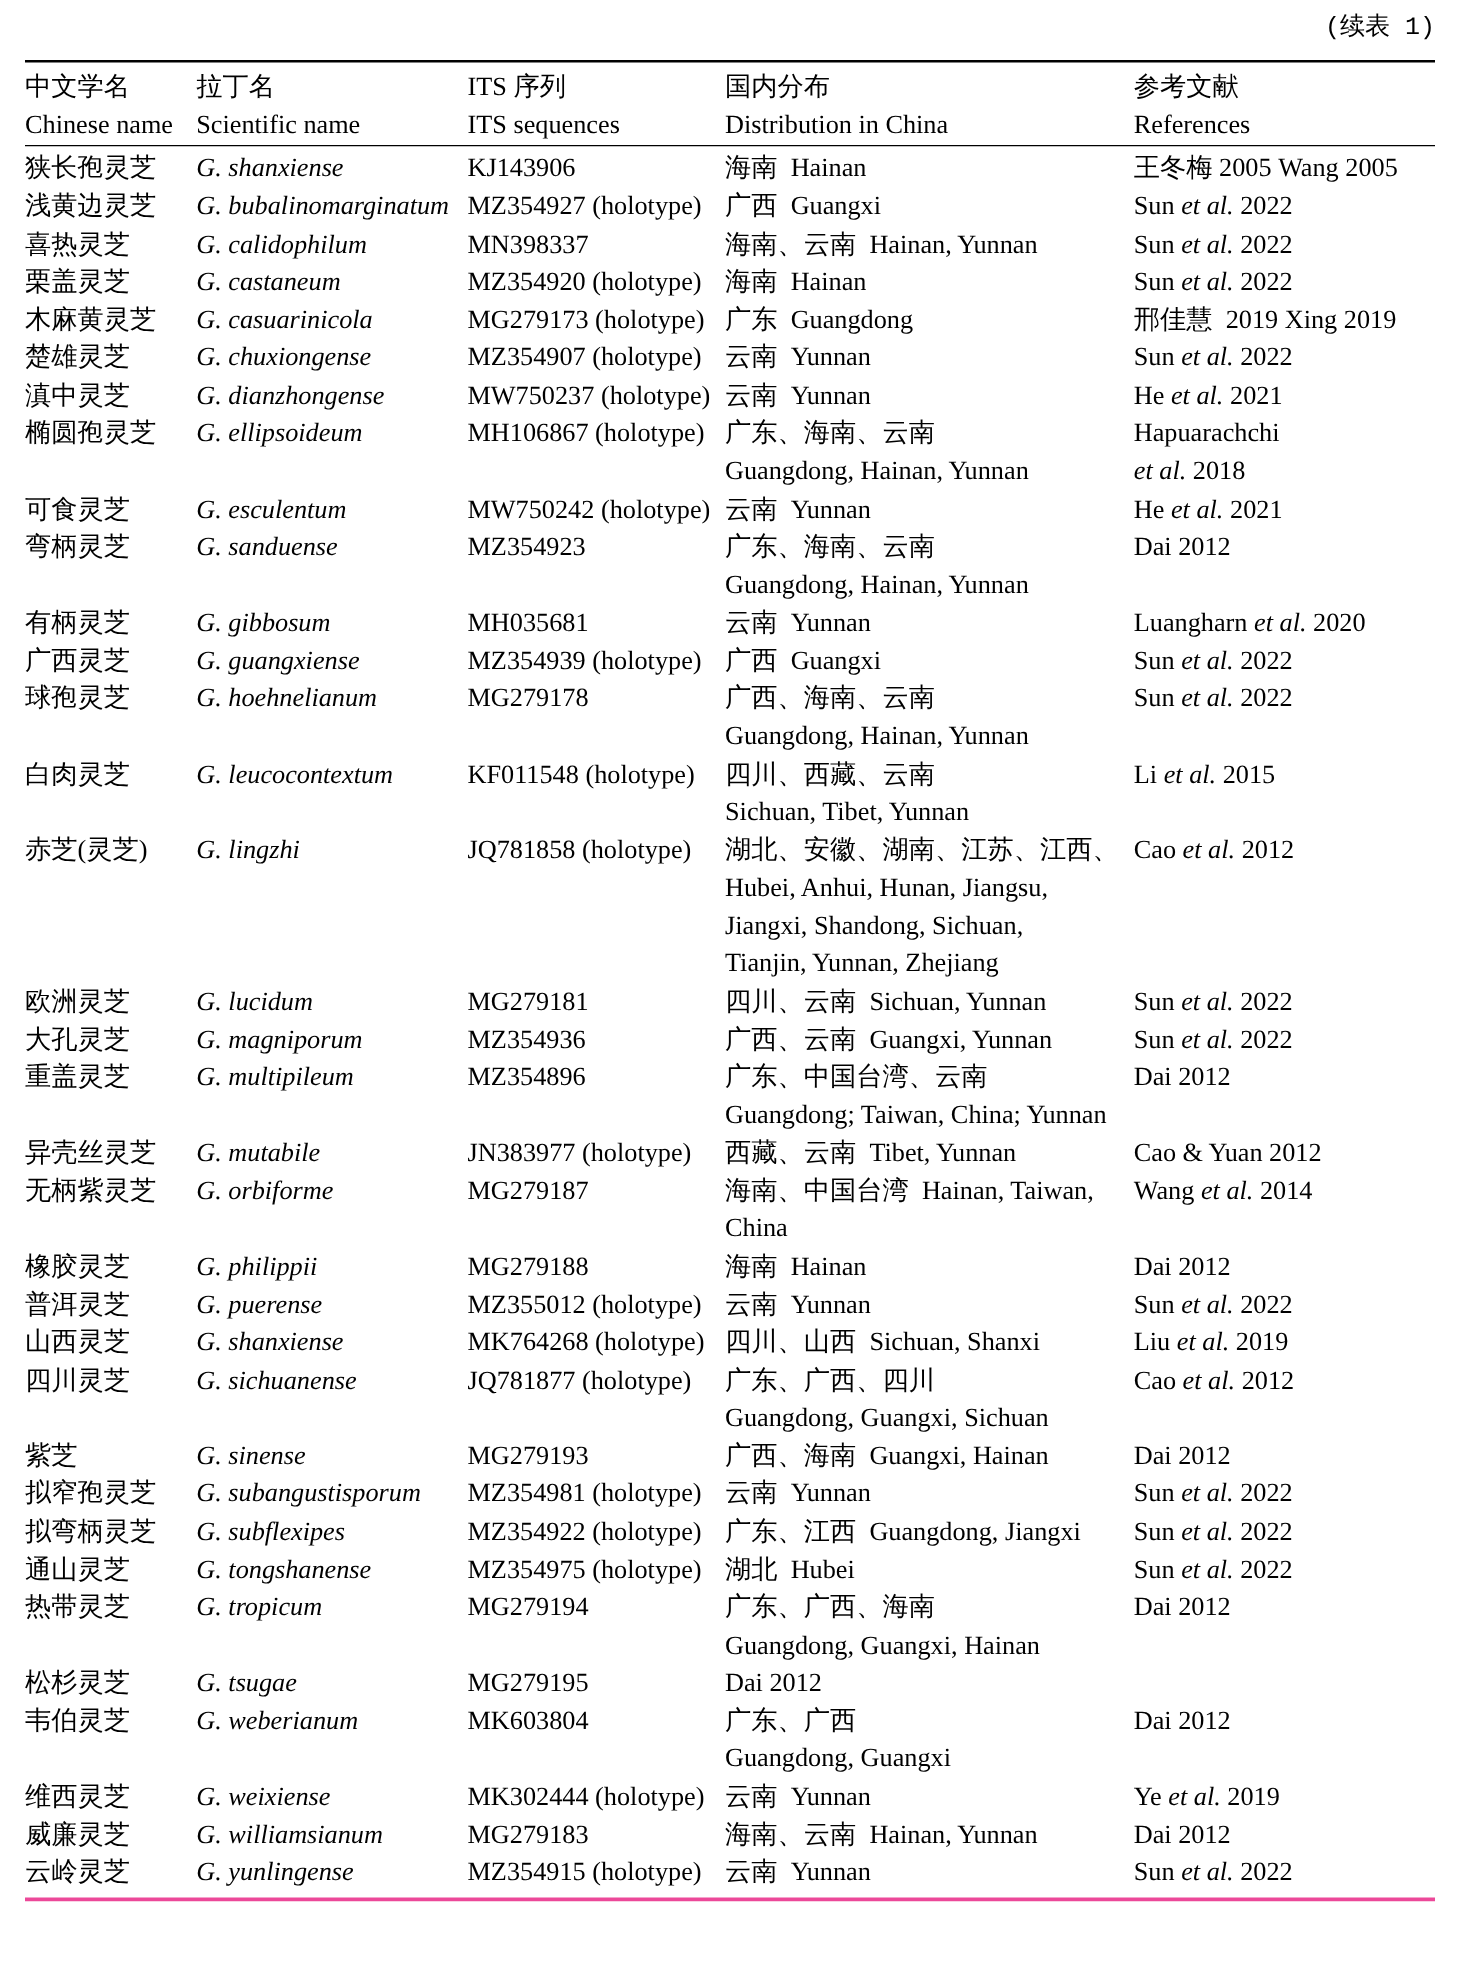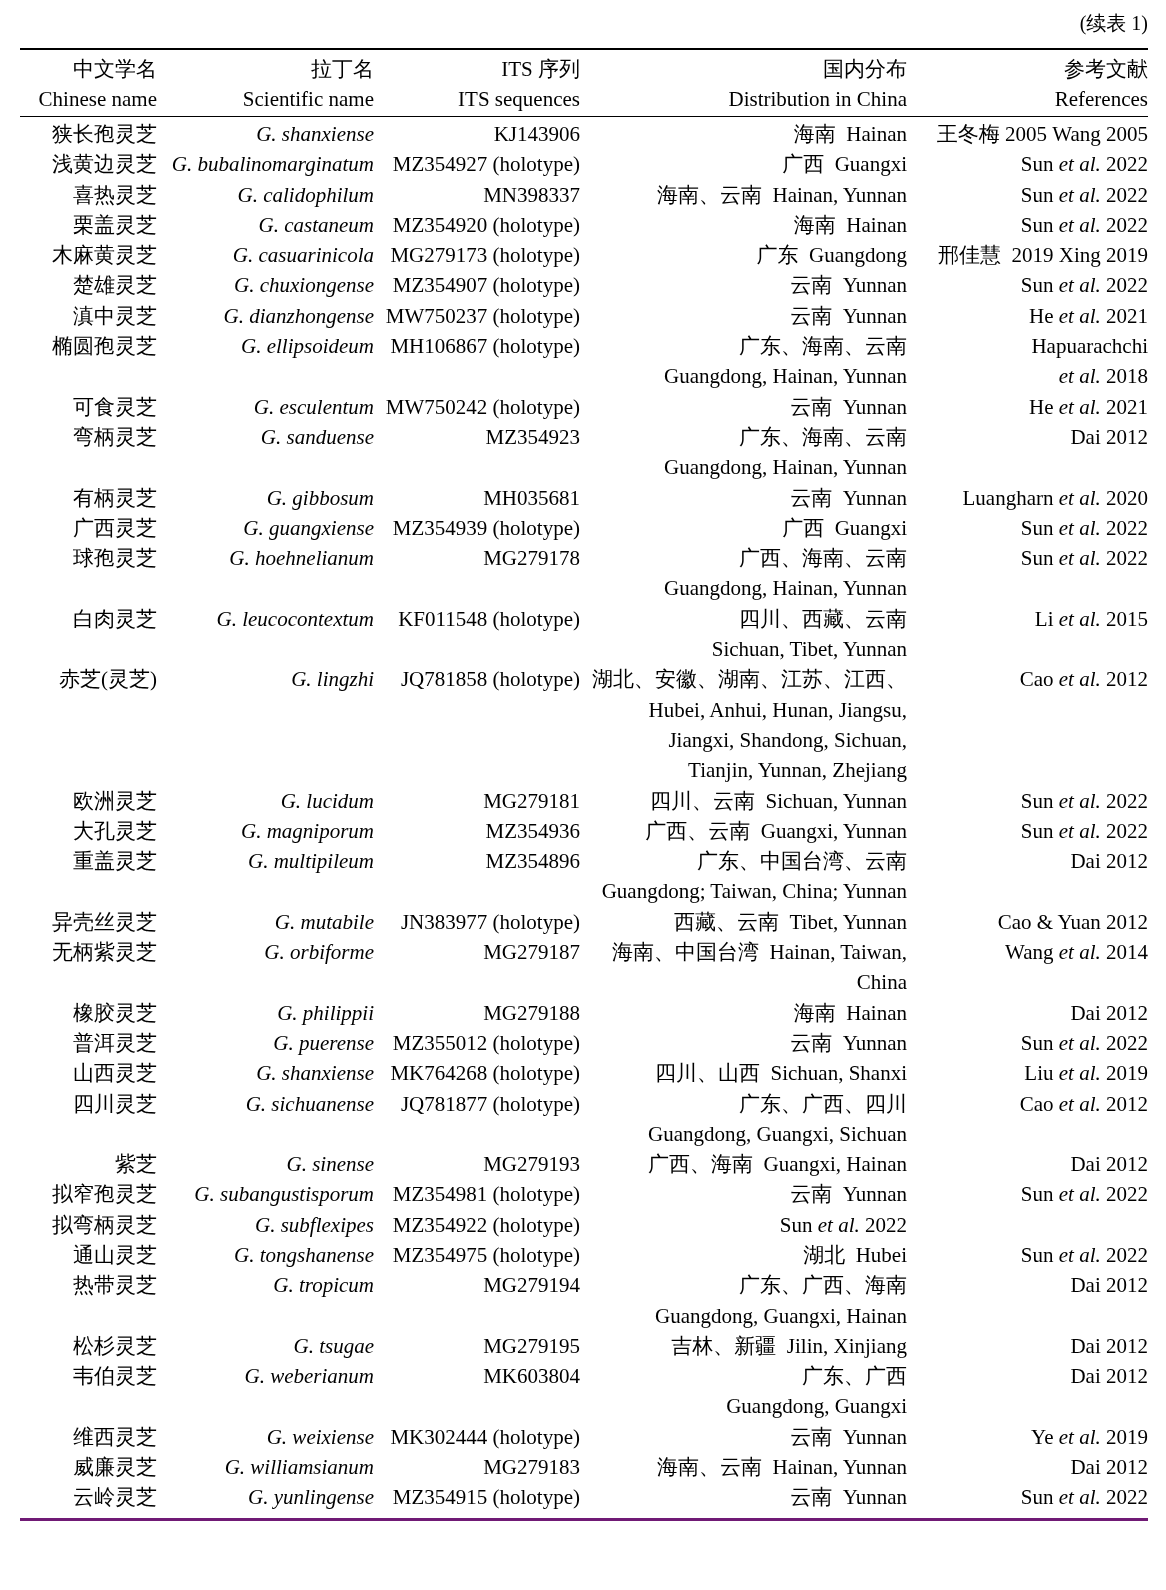--- a/index.html
+++ b/index.html
@@ -4,23 +4,23 @@
 <style>
   html,body{margin:0;padding:0;}
   body{
     width:1166px;height:1590px;overflow:hidden;
     background:#ffffff;color:#000000;
     font-family:"Liberation Serif","DejaVu Serif",serif;
   }
   .page{box-sizing:border-box;width:1166px;padding:10px 18px 0 20px;}
   .cont-note{
     text-align:right;font-size:20px;line-height:26px;
-    font-family:Liberation Serif, serif;
+    font-family:Liberation Mono, monospace;
   }
-  .tbl{margin-top:12px;border-top:2.5px solid #000;border-bottom:3px solid #701a75;text-align:right;}
+  .tbl{margin-top:12px;border-top:2.5px solid #000;border-bottom:3px solid #ec4899;}
   .grid-row{display:grid;grid-template-columns:137px 217px 206px 327px 241px;align-items:start;}
   .thead{border-bottom:1.8px solid #000;padding:4px 0 2px 0;}
   .thead .line{line-height:30px;font-size:21px;white-space:pre;}
   .tbody{padding-top:2px;padding-bottom:5px;}
   .line{line-height:30.3px;font-size:21px;white-space:pre;}
   .cell{min-height:30.3px;}
   .cell.sci{font-style:italic;}
   .cell i{font-style:italic;}
 </style>
 </head>
@@ -513,20 +513,23 @@
           <div class="cell">
             <div class="line">拟弯柄灵芝</div>
           </div>
           <div class="cell sci">
             <div class="line">G. subflexipes</div>
           </div>
           <div class="cell">
             <div class="line">MZ354922 (holotype)</div>
           </div>
           <div class="cell">
+            <div class="line">广东、江西  Guangdong, Jiangxi</div>
+          </div>
+          <div class="cell">
             <div class="line">Sun <i>et al.</i> 2022</div>
           </div>
         </div>
         <div class="grid-row">
           <div class="cell">
             <div class="line">通山灵芝</div>
           </div>
           <div class="cell sci">
             <div class="line">G. tongshanense</div>
           </div>
@@ -560,23 +563,20 @@
         </div>
         <div class="grid-row">
           <div class="cell">
             <div class="line">松杉灵芝</div>
           </div>
           <div class="cell sci">
             <div class="line">G. tsugae</div>
           </div>
           <div class="cell">
             <div class="line">MG279195</div>
-          </div>
-          <div class="cell">
-            <div class="line">吉林、新疆  Jilin, Xinjiang</div>
           </div>
           <div class="cell">
             <div class="line">Dai 2012</div>
           </div>
         </div>
         <div class="grid-row">
           <div class="cell">
             <div class="line">韦伯灵芝</div>
           </div>
           <div class="cell sci">

